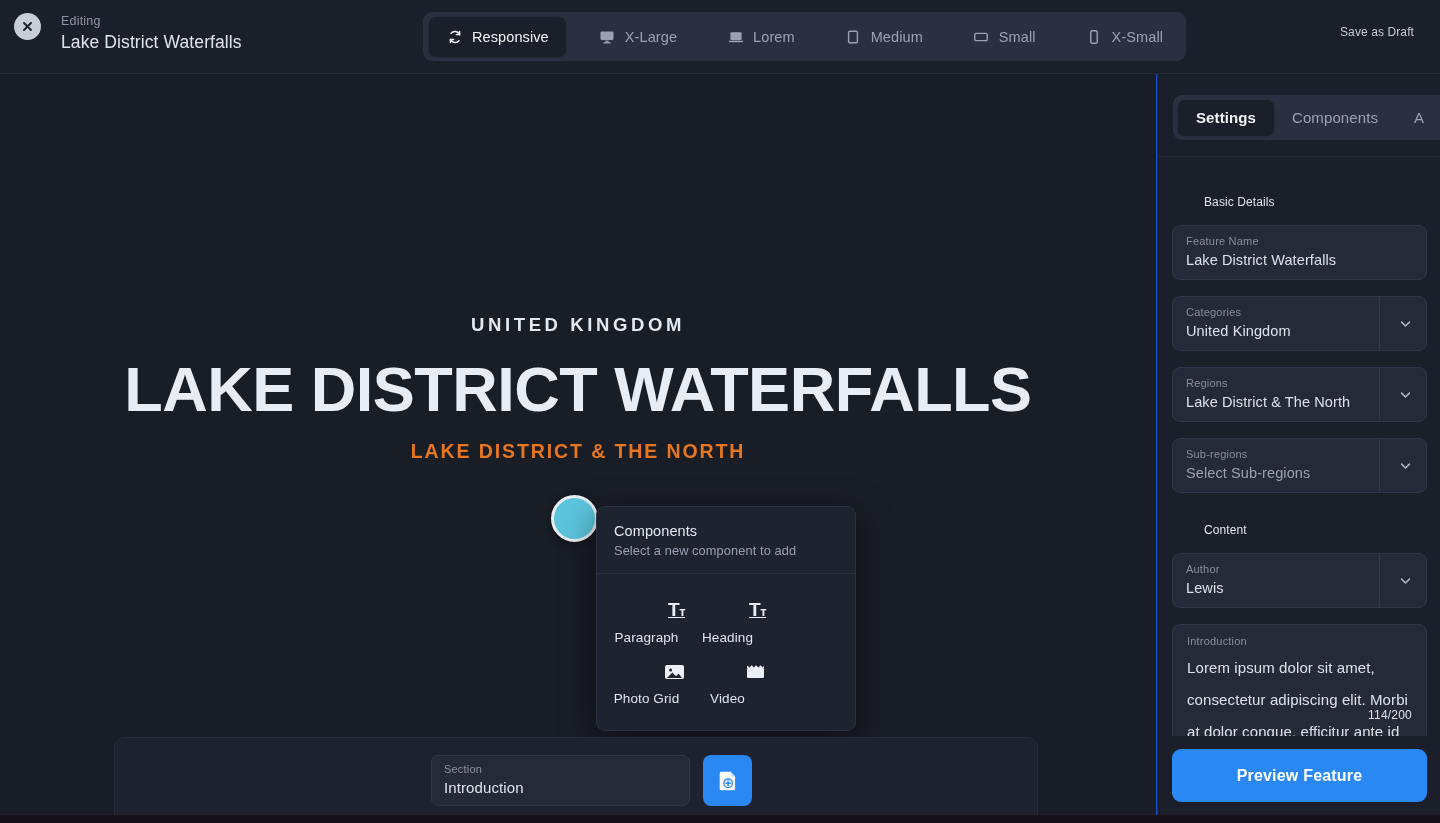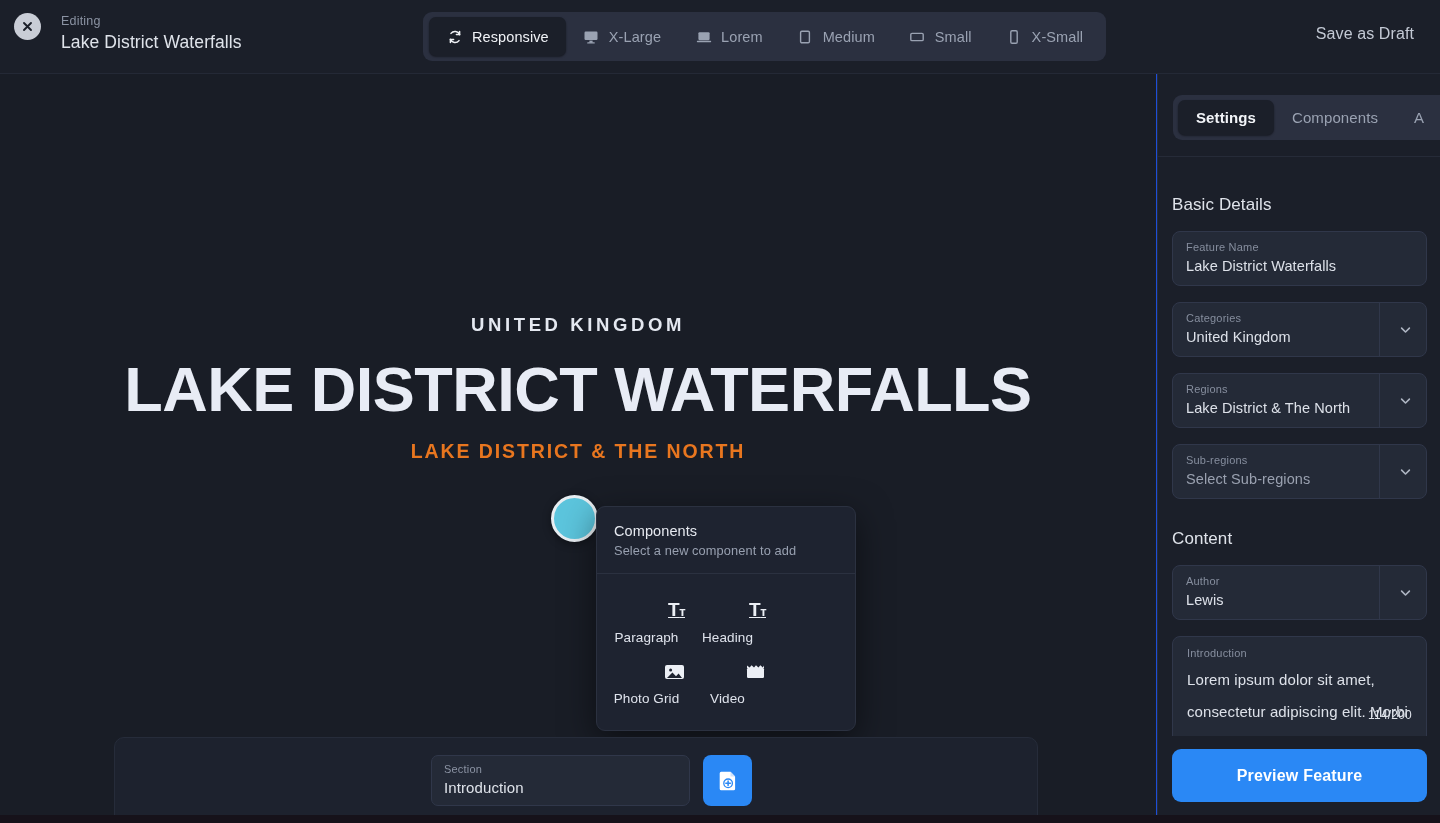--- a/index.html
+++ b/index.html
@@ -61,21 +61,21 @@
   
   #breakpoints {
     position: absolute;
     left: 423px; top: 12px;
     height: 49px;
     background: #2b3040;
     border-radius: 9px;
     display: flex;
     align-items: center;
     padding: 5px 6px;
-    gap: 0;
+    gap: 16px;
   }
   .bp {
     display: flex;
     align-items: center;
     gap: 9px;
     height: 39px;
     padding: 0 17px;
     border-radius: 7px;
     cursor: pointer;
     white-space: nowrap;
@@ -94,21 +94,21 @@
     display: flex; align-items: center; justify-content: center;
     width: 17px; height: 17px;
     color: #9aa2b2;
   }
   .bp.active .bp-icon { color: #f0f2f6; }
   .bp .bp-icon svg { display: block; }
 
   #save-draft {
     position: absolute;
     right: 26px; top: 25px;
-    font-size: 16px;
+    font-size: 12px;
     color: #c3c9d4;
     letter-spacing: .1px;
     cursor: pointer;
   }
 
   
   #canvas {
     position: absolute;
     left: 0; top: 74px;
     width: 1156px; height: 741px;
@@ -316,23 +316,24 @@
   #panel-scroll {
     position: absolute;
     left: 0; top: 83px;
     width: 283px;
     height: 658px;
     overflow: hidden;
     padding: 0 14px;
   }
 
   .section-heading {
-    font-size: 17px;
+    font-size: 12px;
     color: #dfe3ea;
     letter-spacing: .1px;
+    margin-left: 32px;
   }
   #heading-basic { margin-top: 38px; }
   #heading-content { margin-top: 30px; }
 
   .field {
     margin-top: 16px;
     position: relative;
     background: #242a37;
     border: 1px solid #30374a;
     border-radius: 8px;

